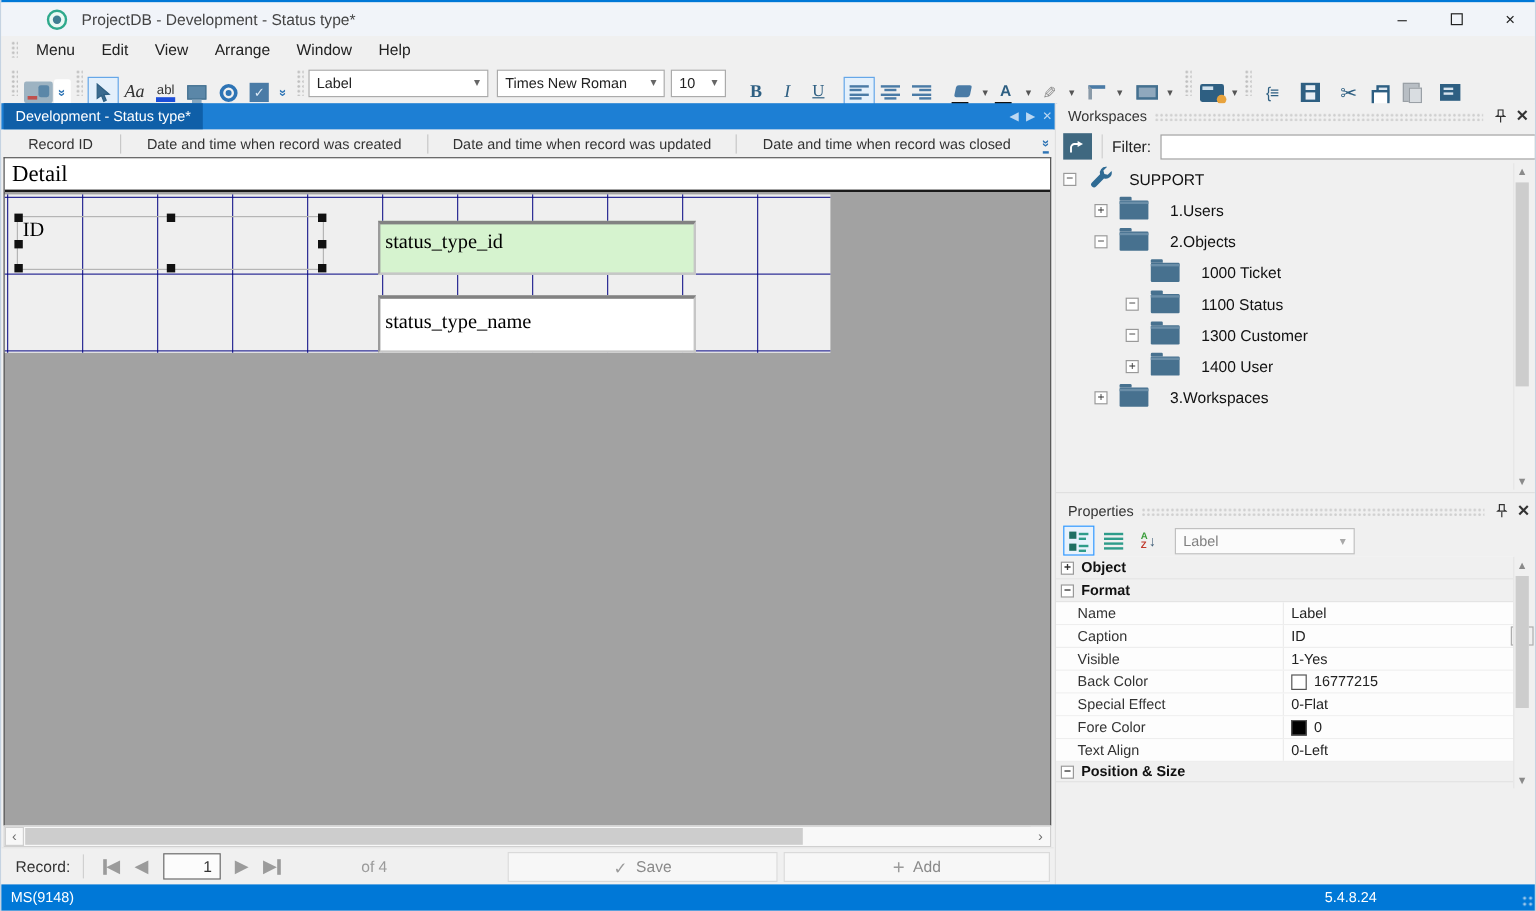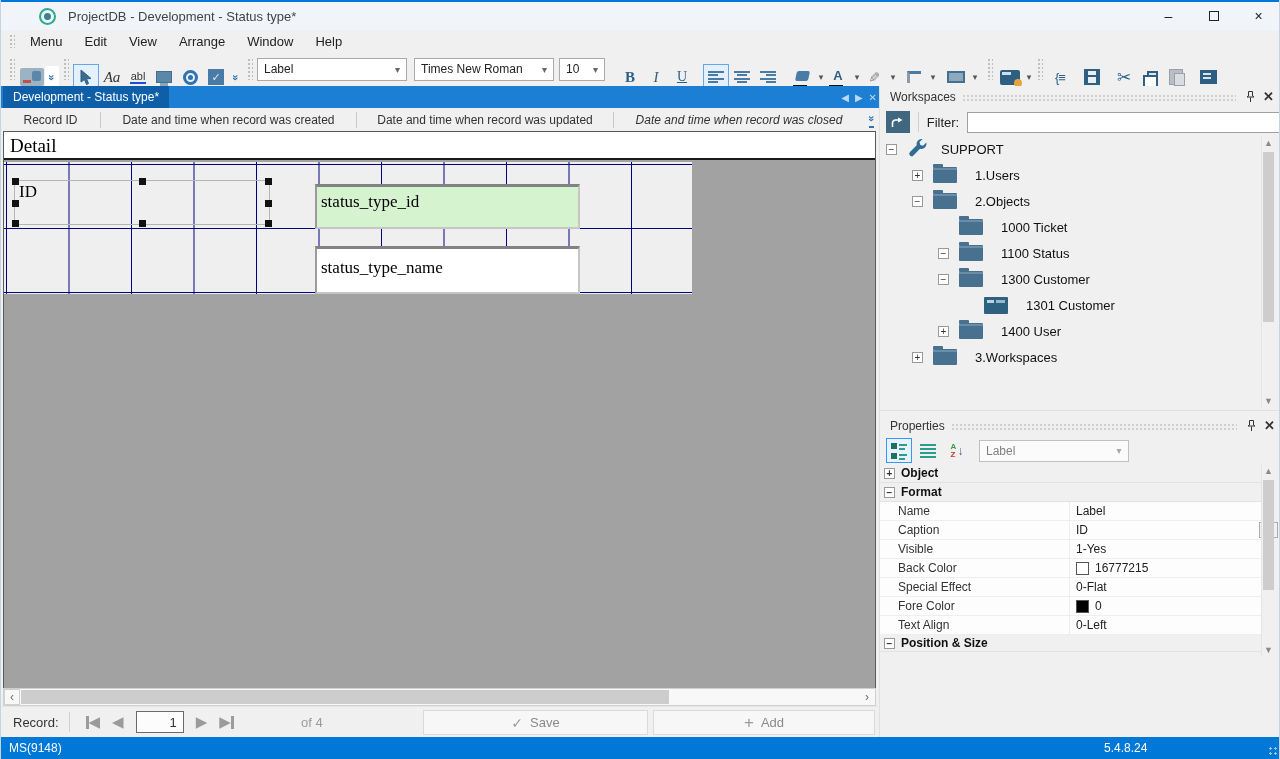--- a/index.html
+++ b/index.html
@@ -36,21 +36,21 @@
   .chev { color:#2e74b5; font-weight:bold; transform:rotate(90deg); font-size:11px; letter-spacing:-1px; display:inline-block; }
   .chev-box { background:#fff; border-radius:2px; padding:1px 2px; }
   .combo { height:23px; background:#fff; border:1px solid #ababab; display:flex; align-items:center; font-size:12px; color:#222; }
   .combo .val { flex:1; padding-left:6px; white-space:nowrap; overflow:hidden; }
   .combo .arr { width:17px; text-align:center; color:#666; font-size:10px; }
   .ico-img { width:24px; height:18px; background:#9db3c2; border-radius:2px; position:relative; }
   .ico-img::before{content:"";position:absolute;left:3px;bottom:3px;width:8px;height:3px;background:#c0504d;}
   .ico-img::after{content:"";position:absolute;right:3px;top:3px;width:9px;height:10px;background:#5b87a8;border-radius:2px;}
   .cursor-ico { width:14px; height:17px; }
   .ico-text { font-size:15px; font-style:italic; color:#333; font-family:"Liberation Serif",serif; }
-  .ico-abl { font-size:11px; color:#333; border-bottom:2px solid #1d4ed8; padding:0 1px; }
+  .ico-abl { font-size:11px; color:#333; border-bottom:4px solid #1d4ed8; padding:0 1px; }
   .ico-monitor { width:16px; height:12px; background:#5b87a8; border:1px solid #44708f; position:relative; }
   .ico-monitor::after { content:""; position:absolute; left:3px; bottom:-4px; width:8px; height:3px; background:#88a8c0; }
   .ico-radio { width:15px; height:15px; border:3px solid #2e74b5; border-radius:50%; position:relative; }
   .ico-radio::after { content:""; position:absolute; left:2px; top:2px; width:5px; height:5px; border-radius:50%; background:#2e74b5; }
   .ico-check { width:16px; height:16px; background:#4a7ba6; color:#dce9f5; font-size:11px; display:flex; align-items:center; justify-content:center; }
   .bld { font-weight:bold; font-size:15px; color:#2e5f82; font-family:"Liberation Serif",serif; }
   .ita { font-style:italic; font-size:15px; color:#2e5f82; font-family:"Liberation Serif",serif; }
   .und { text-decoration:underline; font-size:14px; color:#2e5f82; font-family:"Liberation Serif",serif; }
   .align-ico { width:16px; height:13px; display:flex; flex-direction:column; justify-content:space-between; }
   .align-ico i { display:block; height:2px; background:#4a7ba6; }
@@ -375,21 +375,21 @@
   </div>
 </div>
 
 <div class="fieldhdr">
   <div class="col" style="width:99px;">Record ID</div>
   <div class="sep"></div>
   <div class="col" style="width:255px;">Date and time when record was created</div>
   <div class="sep"></div>
   <div class="col" style="width:256px;">Date and time when record was updated</div>
   <div class="sep"></div>
-  <div class="col" style="width:250px;font-style:italic;">Date and time when record was closed</div>
+  <div class="col" style="width:250px;">Date and time when record was closed</div>
   <div class="fh-chev"><span class="chev">»</span></div>
 </div>
 
 <div class="designer">
   <div class="detailbar">Detail</div>
   <div class="design-grid"></div>
 
   <div class="sel-rect">
     <span class="sel-label">ID</span>
     <span class="handle" style="left:-3px;top:-3px;"></span>
@@ -492,24 +492,20 @@
     <div class="trow l2">
       <span class="exp">−</span>
       <span class="folder"></span>
       <span>1100 Status</span>
     </div>
     <div class="trow l2">
       <span class="exp">−</span>
       <span class="folder"></span>
       <span>1300 Customer</span>
     </div>
-    <div class="trow l3">
-      <span class="formico"></span>
-      <span>1301 Customer</span>
-    </div>
     <div class="trow l2">
       <span class="exp">+</span>
       <span class="folder"></span>
       <span>1400 User</span>
     </div>
     <div class="trow l1">
       <span class="exp">+</span>
       <span class="folder"></span>
       <span>3.Workspaces</span>
     </div>

